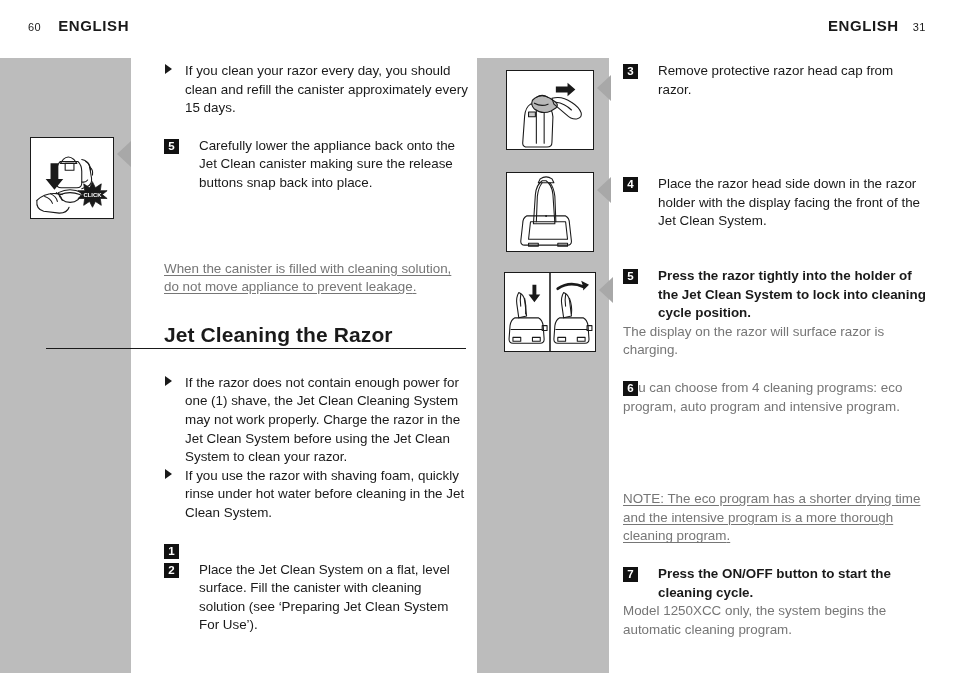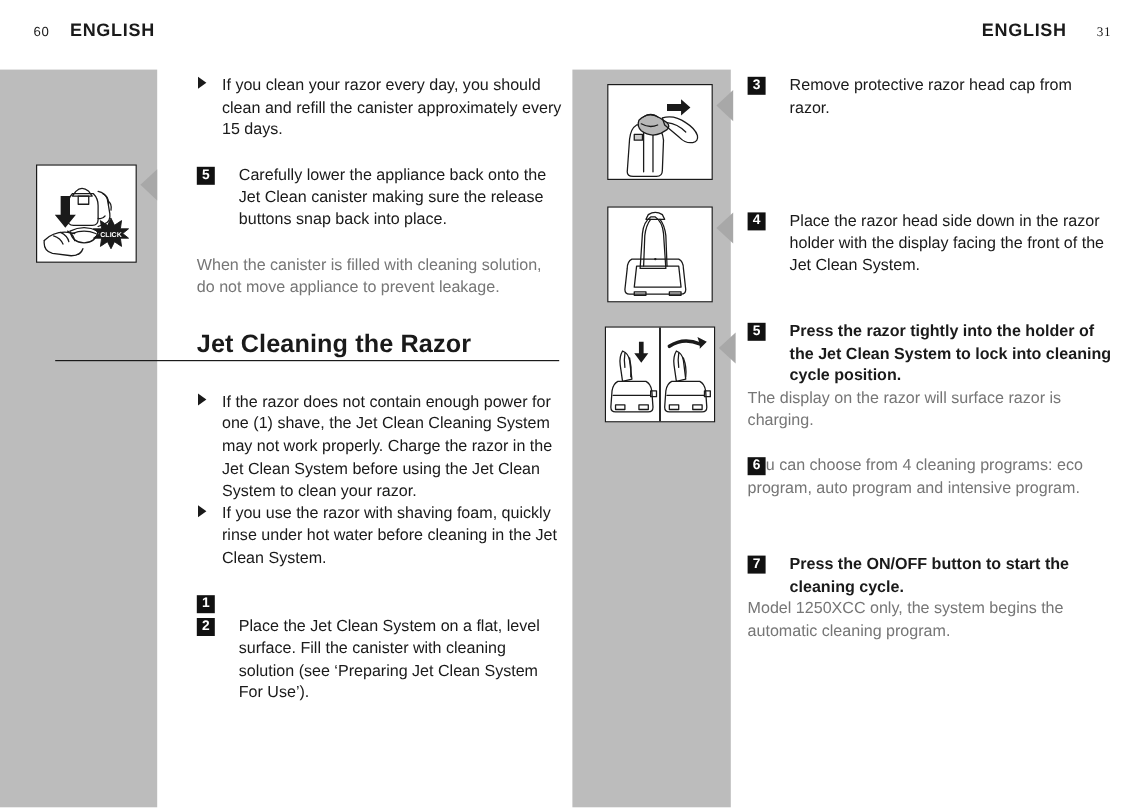--- a/index.html
+++ b/index.html
@@ -34,21 +34,21 @@
     color: #1a1a1a;
   }
   .runhead .folio {
     font-size: 11px;
     font-weight: normal;
     letter-spacing: 0.5px;
   }
   #runhead-left  { left: 28px; }
   #runhead-left .folio { margin-right: 17px; }
   #runhead-right { right: 28px; }
-  #runhead-right .folio { margin-left: 25px; font-family: Liberation Serif, serif; }
+  #runhead-right .folio { margin-left: 14px; }
 
   
   .col {
     position: absolute;
     top: 62px;
   }
   #col-left  { left: 164px; width: 305px; }
   #col-right { left: 623px; width: 305px; }
 
   
@@ -90,21 +90,23 @@
     line-height: 15px;
     text-align: center;
   }
 
   .gray-note {
     font-size: 13.4px;
     line-height: 18.6px;
     color: #767676;
   }
   .gray-note.underlined {
+    text-decoration: underline;
     text-underline-offset: 2px;
+    margin-top: 48px;
   }
   .gray-note.underlined .tail-plain { text-decoration: none; }
 
   .section-heading {
     font-size: 21px;
     font-weight: bold;
     color: #1a1a1a;
     letter-spacing: 0.1px;
   }
   .heading-rule {
@@ -239,20 +241,23 @@
   <div class="spacer-m"></div>
 
   <div class="num-item bold">
     <span class="num-badge">6</span>
   </div>
 
   <div class="gray-note">You can choose from 4 cleaning programs: eco program, auto program and intensive program.</div>
 
   <div class="spacer-l"></div>
 
+  <div class="gray-note underlined">
+    <span>NOTE: The eco program has a shorter drying time and the intensive program is a more thorough cleaning program</span><span class="tail-plain">.</span>
+  </div>
 
   <div class="spacer-m"></div>
 
   <div class="num-item bold">
     <span class="num-badge">7</span>
     <span>Press the ON/OFF button to start the cleaning cycle.</span>
   </div>
 
   <div class="gray-note">Model 1250XCC only, the system begins the automatic cleaning program.</div>
 

